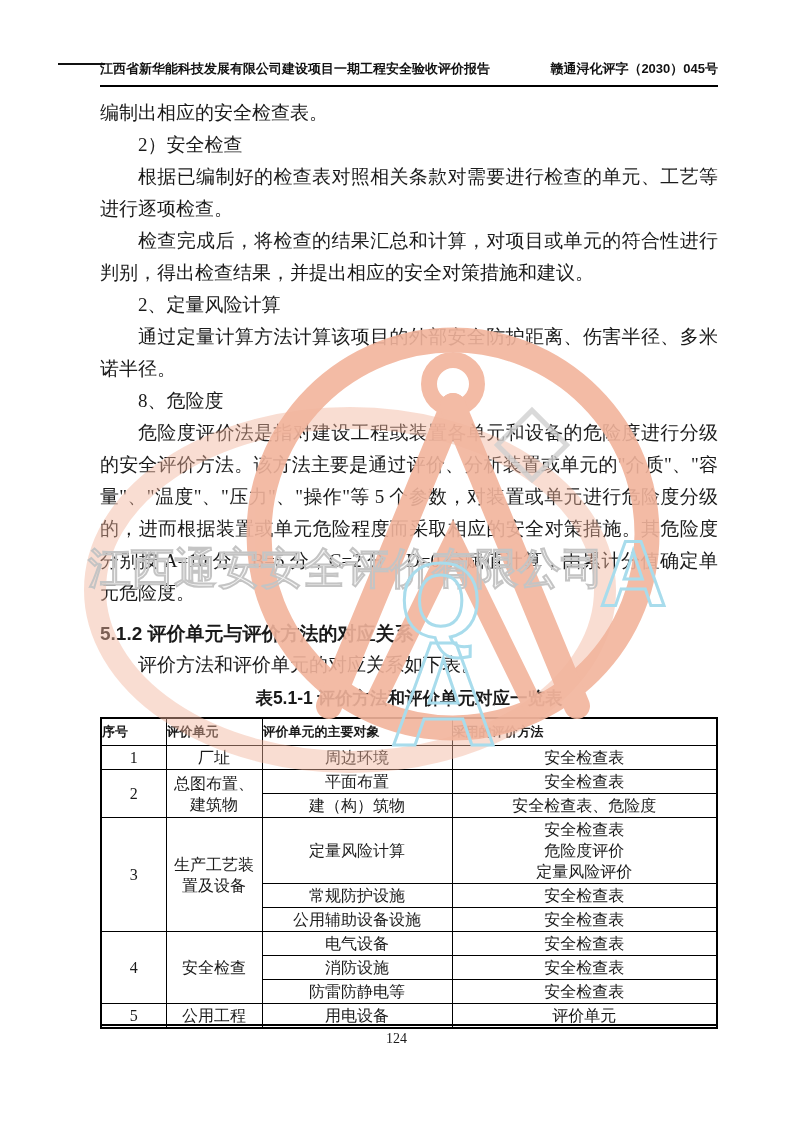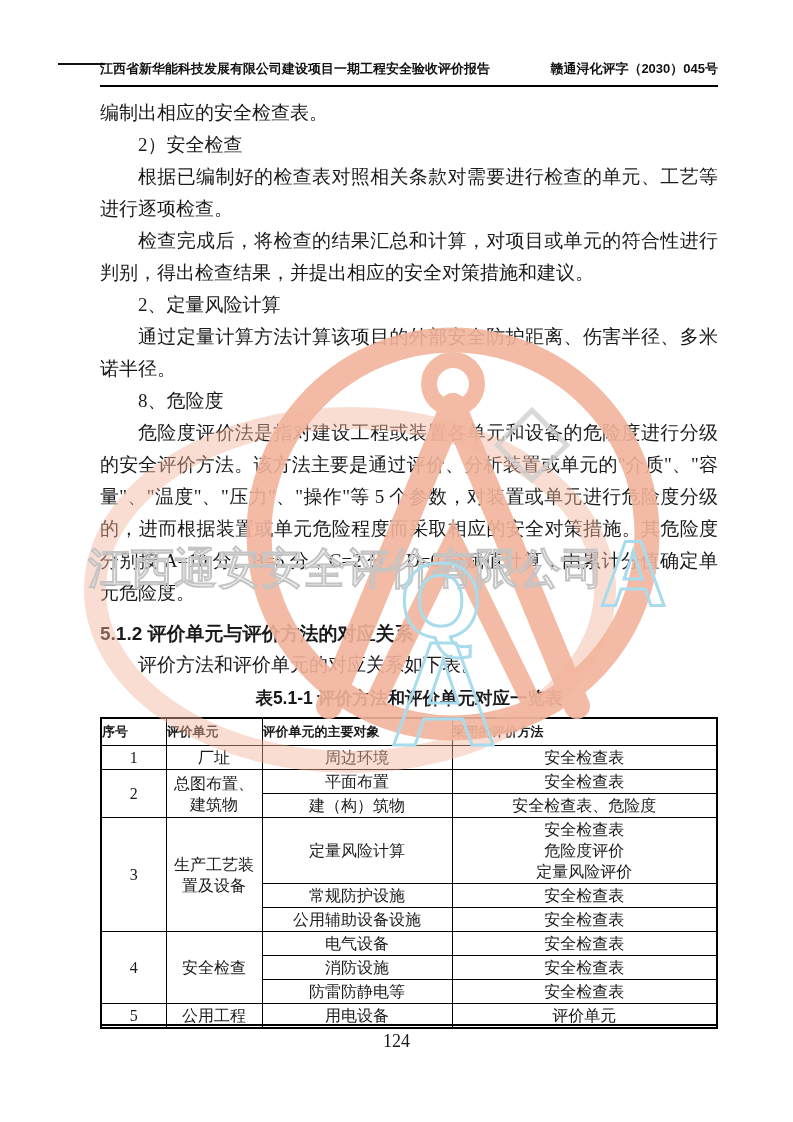--- a/index.html
+++ b/index.html
@@ -35,21 +35,21 @@
   }
   table.eval-table th {
     border:1px solid #000; font-family:"Liberation Sans","DejaVu Sans",sans-serif;
     font-weight:bold; font-size:13px; padding:4px 0; text-align:left;
   }
   table.eval-table td {
     border:1px solid #000; font-size:16px; line-height:21px;
     padding:1px 2px; text-align:center; vertical-align:middle;
   }
   .footer-rule { position:absolute; left:100px; top:1024px; width:618px; border-top:2px solid #000; }
-  .page-number { position:absolute; left:0; top:1031px; width:793px; text-align:center; font-size:18px; }
+  .page-number { position:absolute; left:0; top:1031px; width:793px; text-align:center; font-size:14px; }
 
   
   .wm { position:absolute; pointer-events:none; }
   .wm-ellipse { left:80px; top:400px; z-index:2; }
   .wm-stamp { left:233px; top:314px; z-index:3; }
   .wm-company {
     left:88px; top:540px; z-index:4; white-space:nowrap;
     font-family:"Liberation Sans","DejaVu Sans",sans-serif; font-weight:normal;
     font-size:43px; letter-spacing:0px;
     color:rgba(200,200,200,0.18); -webkit-text-stroke:2px #c4c4c4;

